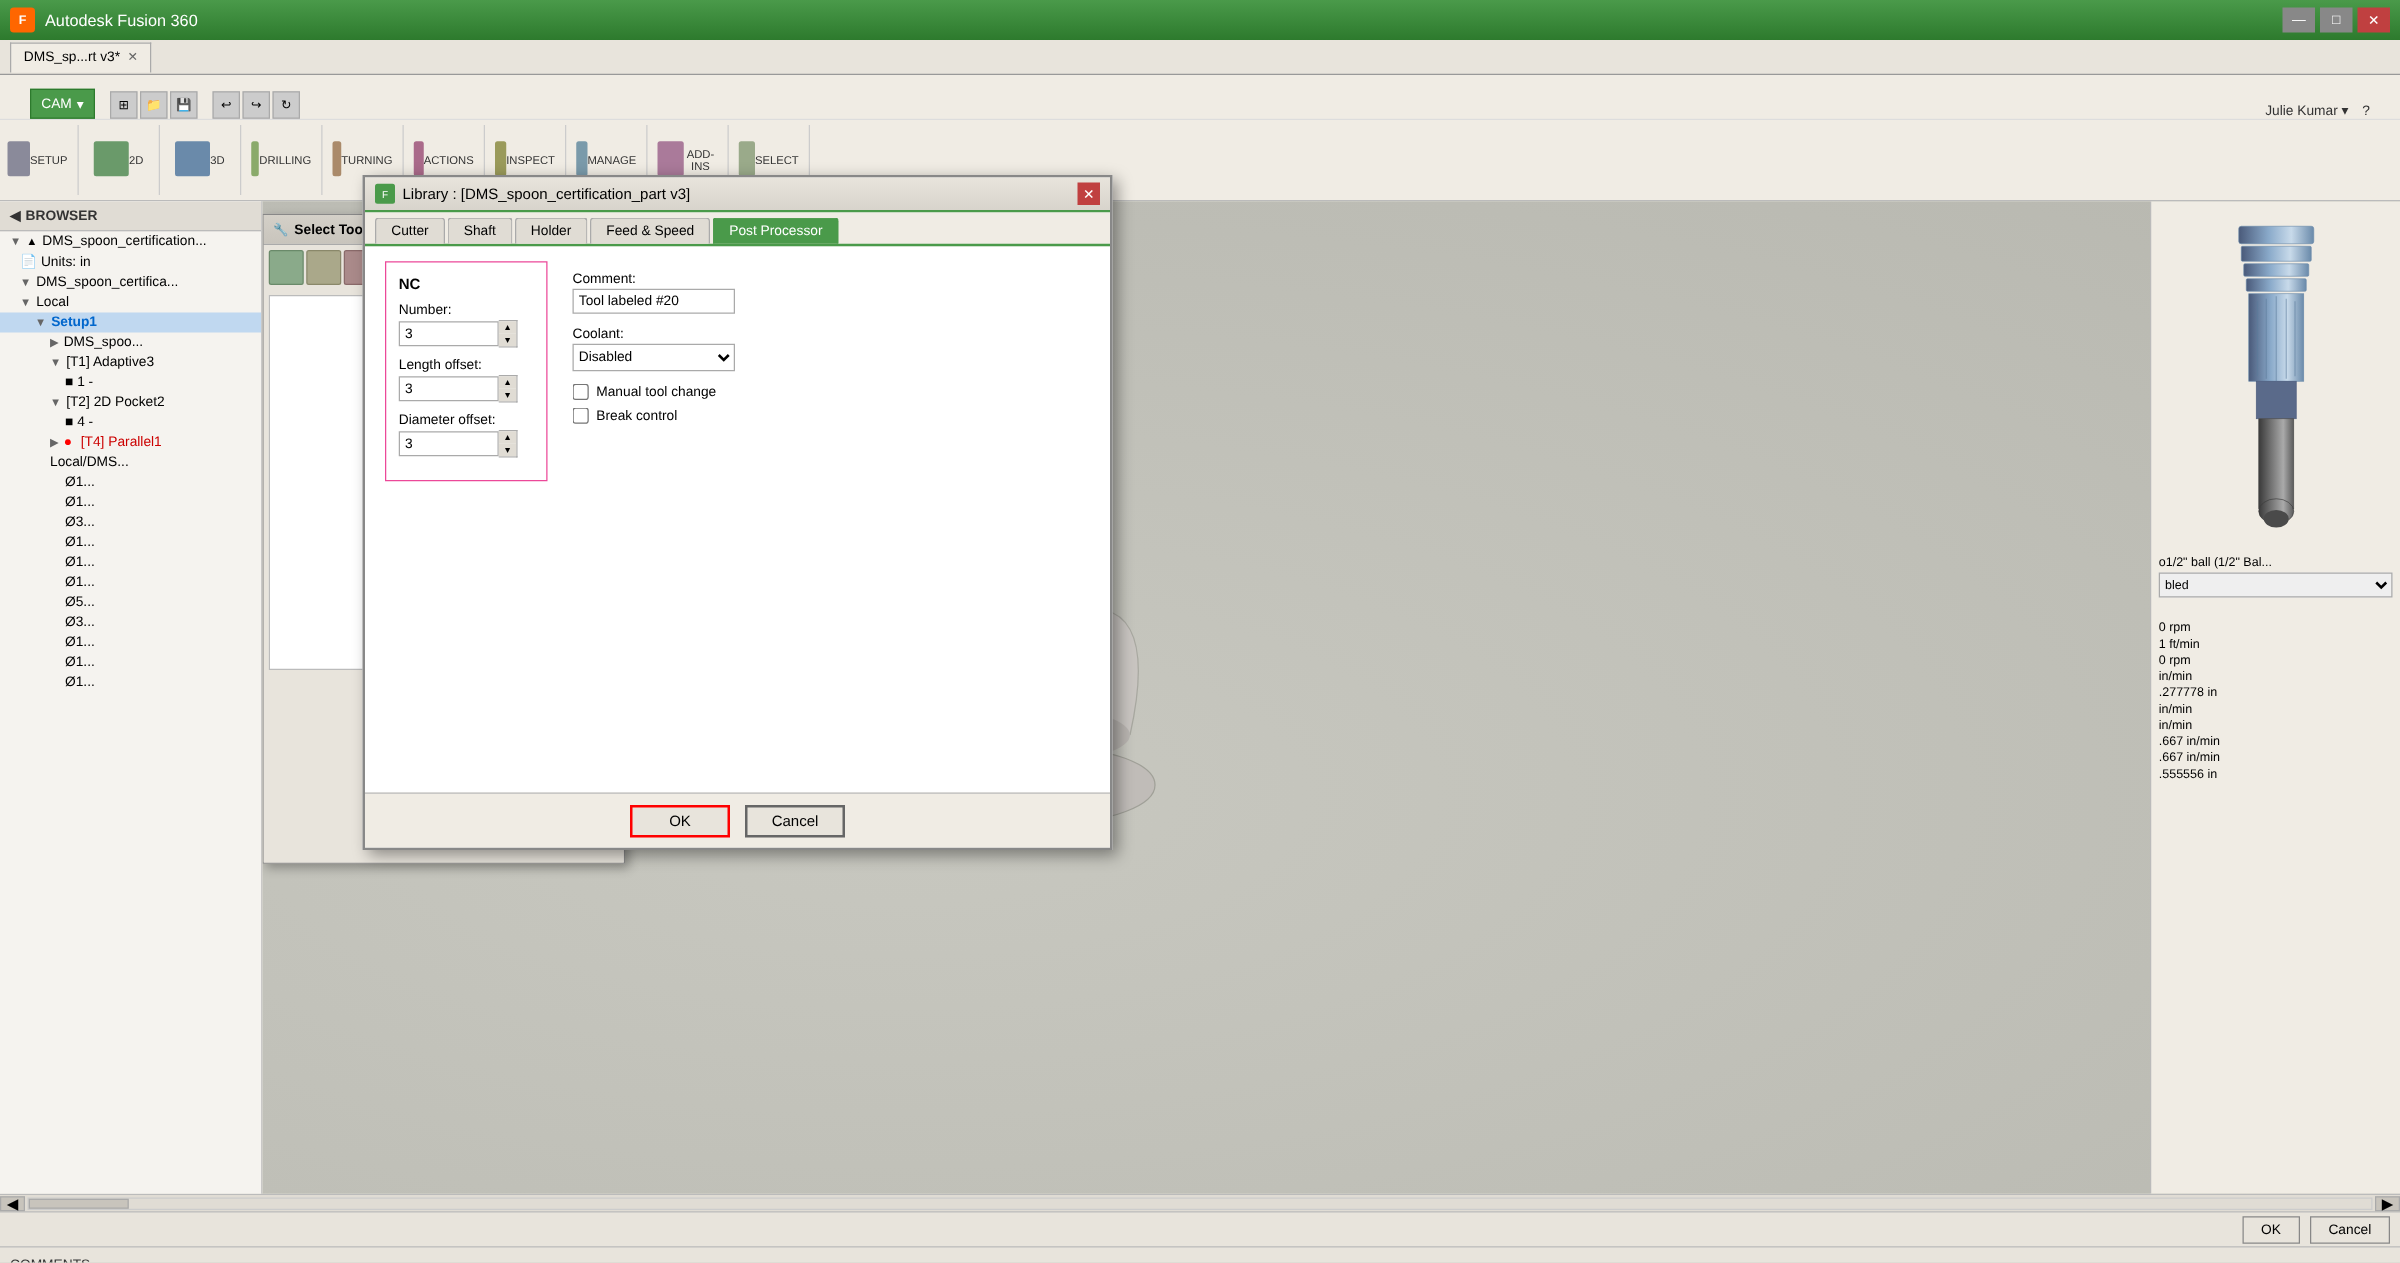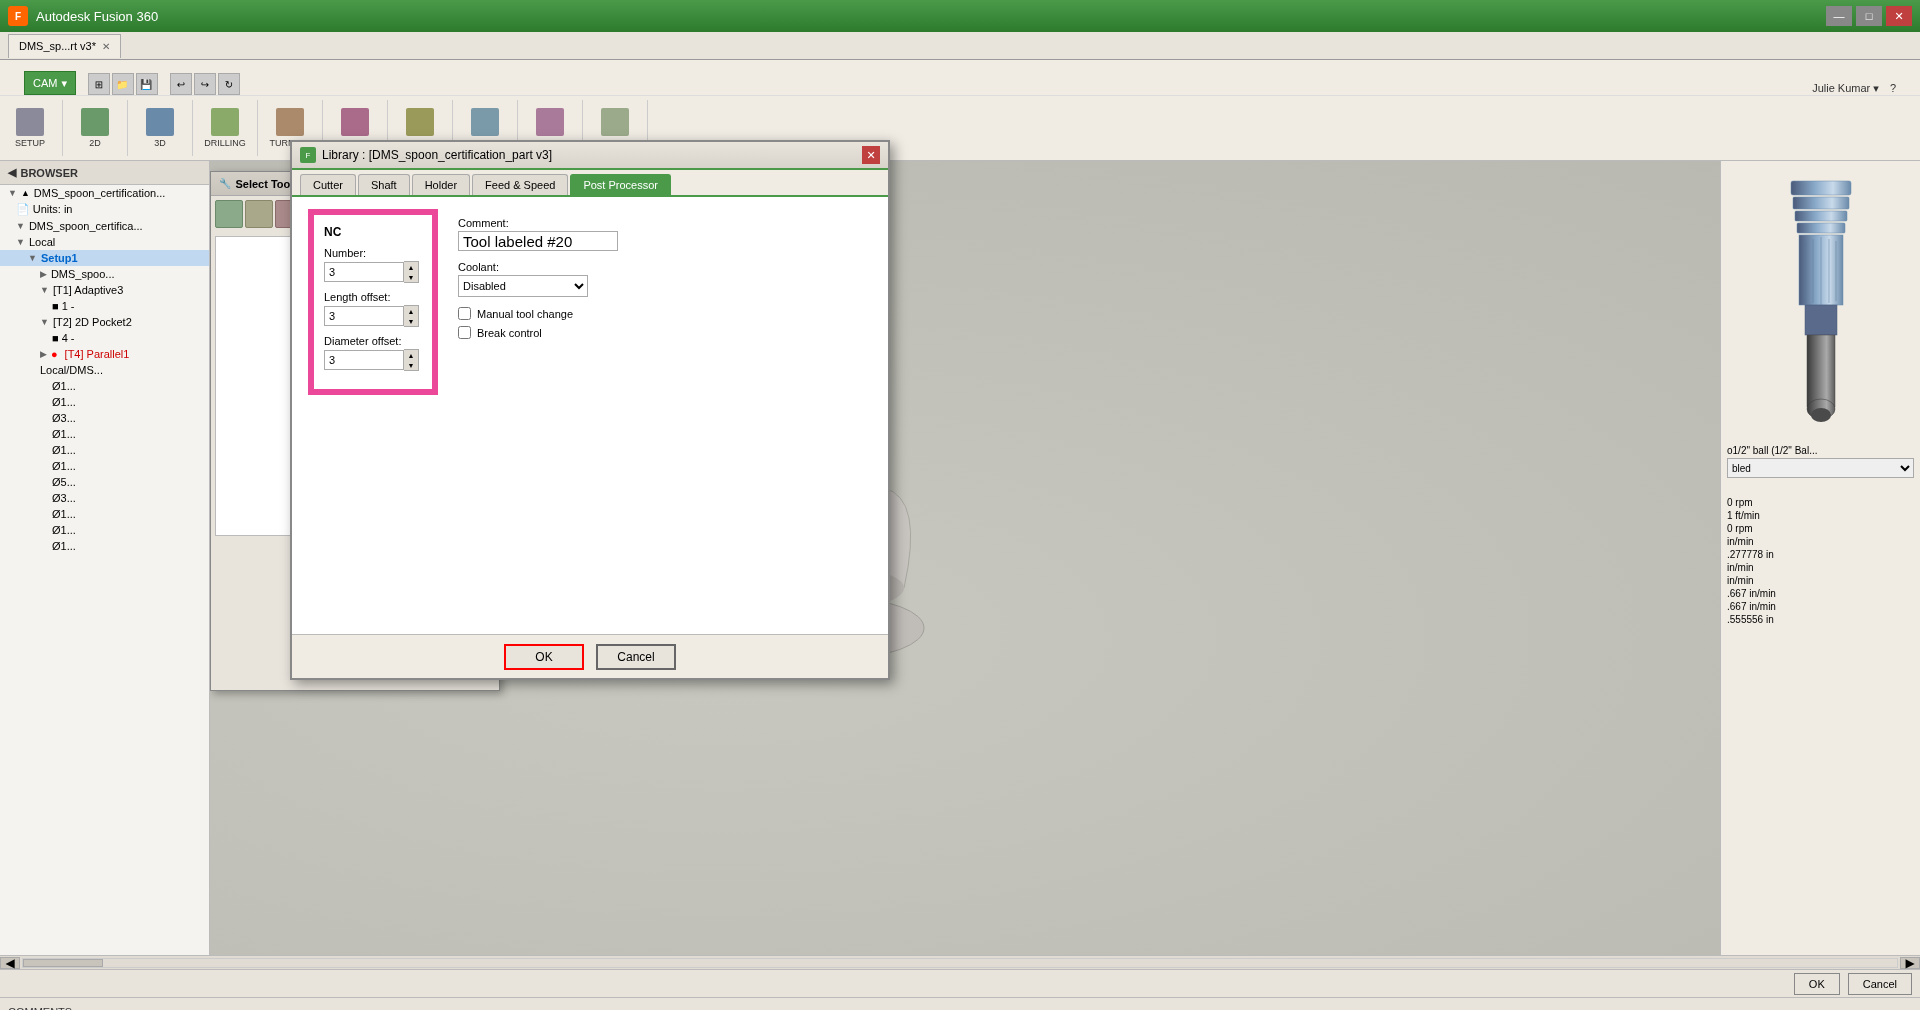--- a/index.html
+++ b/index.html
@@ -76,21 +76,21 @@
       border-bottom: 1px solid #ddd;
     }
     .toolbar-row2 {
       height: 64px;
       display: flex;
       align-items: center;
       padding: 0 4px;
       gap: 2px;
     }
     .toolbar-btn {
-      display: flex; flex-direction: column; align-items: center;
+      display: flex; flex-direction: row; align-items: center;
       justify-content: center;
       width: 52px; height: 56px;
       cursor: pointer;
       padding: 2px;
       border-radius: 2px;
     }
     .toolbar-btn-icon {
       width: 28px; height: 28px;
       background: #888;
       border-radius: 2px;
@@ -252,21 +252,21 @@
 
     
     .lib-content {
       flex: 1;
       padding: 12px 16px;
       overflow-y: auto;
     }
 
     
     .nc-section {
-      border: 6px solid #ec4899;
+      border: 1px solid #ec4899;
       padding: 10px;
       margin-bottom: 12px;
       display: inline-block;
       min-width: 130px;
     }
     .nc-title {
       font-weight: bold;
       font-size: 12px;
       margin-bottom: 8px;
     }
@@ -300,25 +300,25 @@
       display: flex; align-items: center; justify-content: center;
       font-size: 7px; line-height: 1;
     }
     .lib-field {
       margin-bottom: 10px;
     }
     .lib-field label {
       display: block; font-size: 11px; margin-bottom: 2px;
     }
     .lib-input {
-      width: 160px; height: 20px;
+      width: 130px; height: 20px;
       border: 1px solid #aaa;
       background: white;
       padding: 0 4px;
-      font-size: 15px;
+      font-size: 11px;
     }
     .lib-select {
       width: 130px; height: 22px;
       border: 1px solid #aaa;
       background: white;
       font-size: 11px;
     }
     .lib-checkbox-row {
       display: flex; align-items: center; gap: 6px;
       margin-bottom: 6px;

